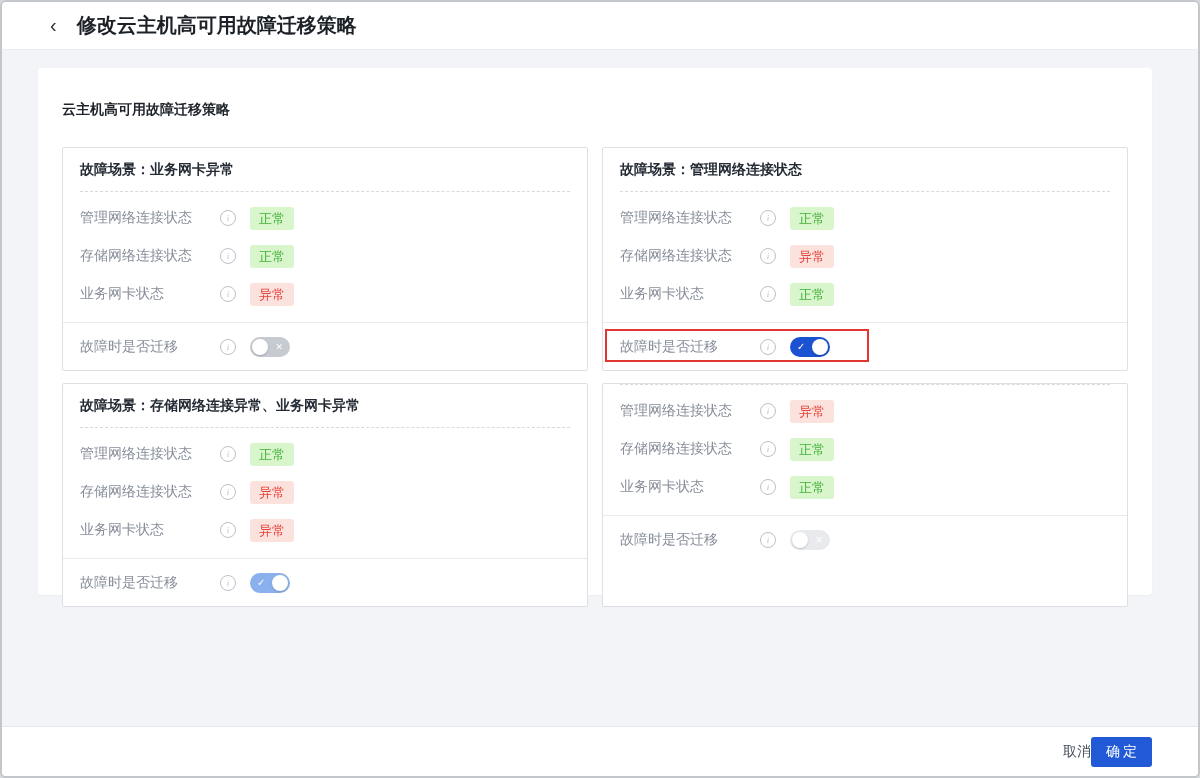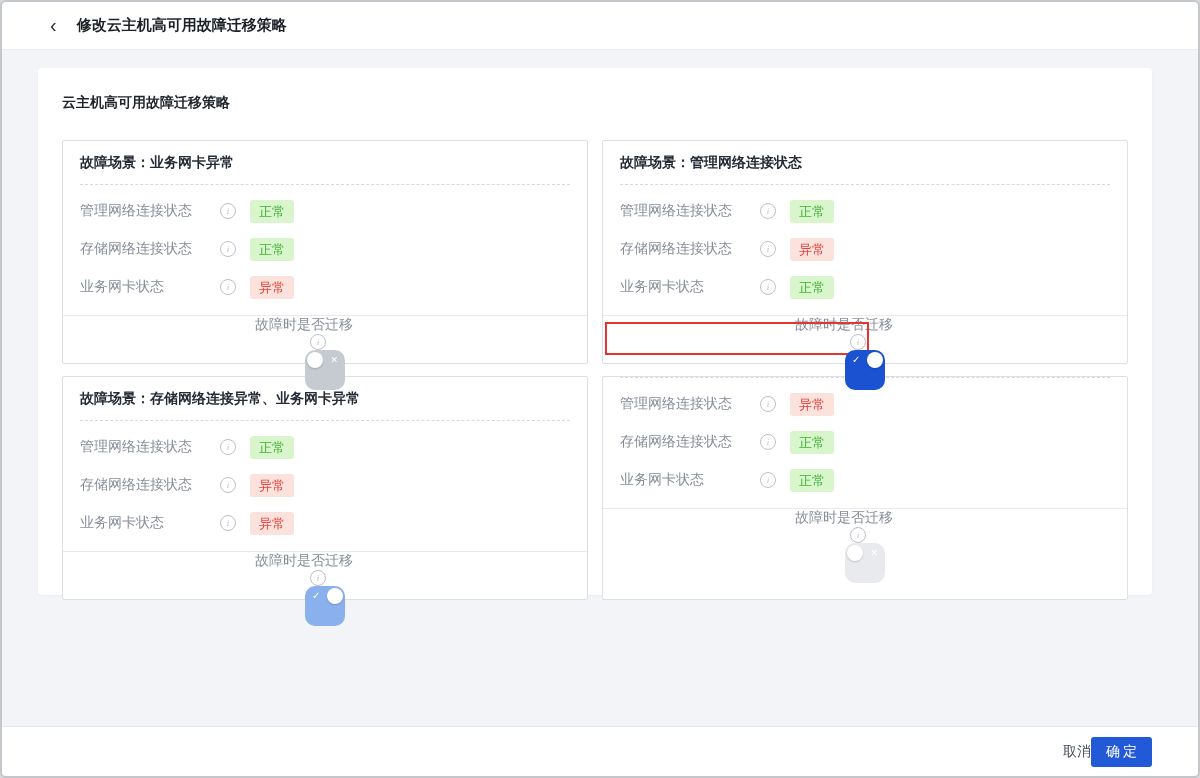--- a/index.html
+++ b/index.html
@@ -21,30 +21,30 @@
     height: 48px; flex: 0 0 48px;
     background: #ffffff;
     border-bottom: 1px solid #eaecef;
     display: flex; align-items: center;
     padding-left: 48px; gap: 20px;
   }
   .back {
     font-size: 20px; line-height: 1; color: #2b2f36;
     cursor: pointer; font-weight: 400; margin-top: -2px;
   }
-  .hdr-title { font-size: 15px; font-weight: bold; color: #1c2127; }
+  .hdr-title { font-size: 20px; font-weight: bold; color: #1c2127; }
   
   .page-body { flex: 1 1 auto; padding: 18px 46px 0 36px; }
   .card {
     background: #ffffff; border-radius: 4px;
     padding: 26px 24px 27px 24px;
     height: 527px;
     box-shadow: 0 1px 2px rgba(31,35,41,0.03);
   }
-  .section-title { font-size: 14px; font-weight: bold; color: #1f242b; }
+  .section-title { font-size: 14px; font-weight: bold; color: #1f242b; margin-top: 7px; }
   .grid {
     margin-top: 28px;
     display: grid; grid-template-columns: 1fr 1fr;
     column-gap: 14px; row-gap: 12px;
   }
   
   .panel { border: 1px solid #dcdfe3; background: #fff; border-radius: 2px; }
   .panel-title {
     padding: 13px 17px 12px 17px;
     font-size: 14px; font-weight: bold; color: #262c36;
@@ -62,21 +62,21 @@
     font-style: italic; font-family: "Liberation Serif", "DejaVu Serif", serif;
     margin-right: 14px; cursor: pointer;
   }
   .badge {
     height: 23px; padding: 0 9px; border-radius: 3px;
     font-size: 13px; line-height: 23px; text-align: center;
   }
   .badge-ok  { background: #d9f5cb; color: #43b13c; }
   .badge-error { background: #fbe2dc; color: #e5433e; }
   .divider { border-top: 1px solid #e8eaed; }
-  .toggle-row { height: 47px; display: flex; align-items: center; padding: 0 17px; position: relative; flex-direction: column; }
+  .toggle-row { height: 47px; display: flex; align-items: center; padding: 0 17px; position: relative; }
   .hl-box {
     display: none; position: absolute; left: 2px; top: 6px;
     width: 264px; height: 33px;
     border: 2px solid #e3362e; pointer-events: none;
   }
   .toggle-row.hl .hl-box { display: block; }
   
   .sw {
     position: relative; width: 40px; height: 20px; border-radius: 10px;
     cursor: pointer; flex: 0 0 40px;

